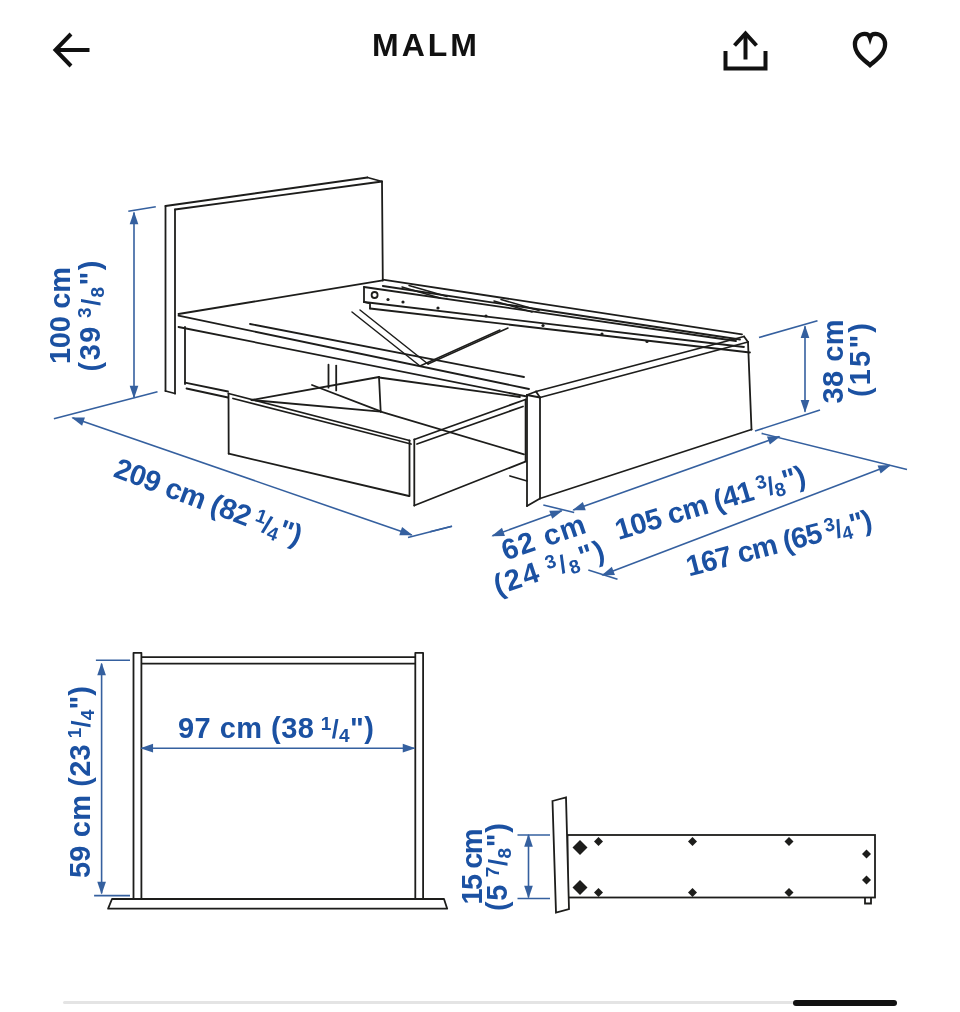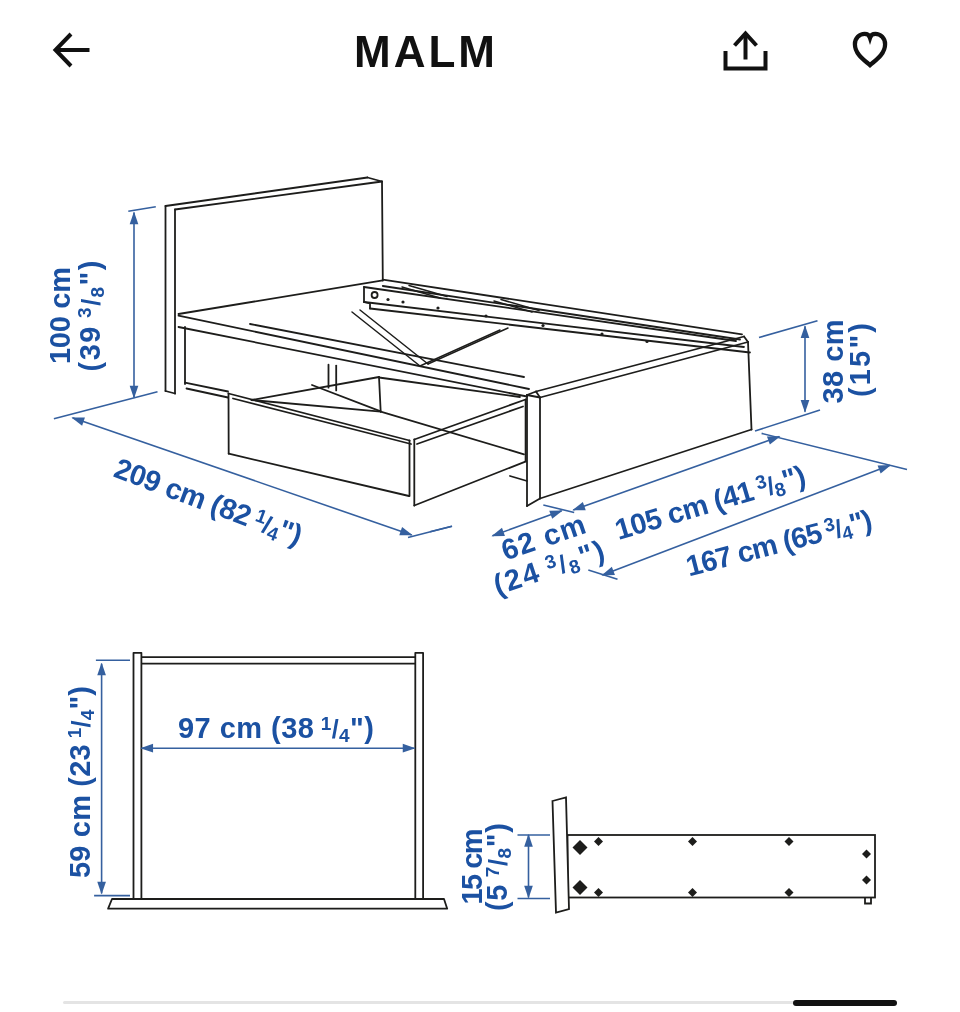--- a/index.html
+++ b/index.html
@@ -3,21 +3,21 @@
 <meta charset="utf-8">
 <style>
   html,body{margin:0;padding:0;}
   body{width:960px;height:1012px;background:#ffffff;position:relative;overflow:hidden;
        font-family:"Liberation Sans", sans-serif;}
   .abs{position:absolute;}
 </style>
 </head>
 <body>
 
-<div class="abs" style="left:0;top:27px;width:852px;text-align:center;font-size:44px;font-weight:bold;color:#111;letter-spacing:3px;">MALM</div>
+<div class="abs" style="left:0;top:27px;width:852px;text-align:center;font-size:32px;font-weight:bold;color:#111;letter-spacing:3px;">MALM</div>
 
 <svg class="abs" style="left:52px;top:30px;" width="40" height="40" viewBox="0 0 40 40">
   <g stroke="#111" stroke-width="4" fill="none">
     <path d="M37.5 20 H4"></path>
     <path d="M19 4 L3.5 20 L19 36"></path>
   </g>
 </svg>
 
 <svg class="abs" style="left:720px;top:24px;" width="50" height="50" viewBox="0 0 50 50">
   <g stroke="#111" stroke-width="4" fill="none">

